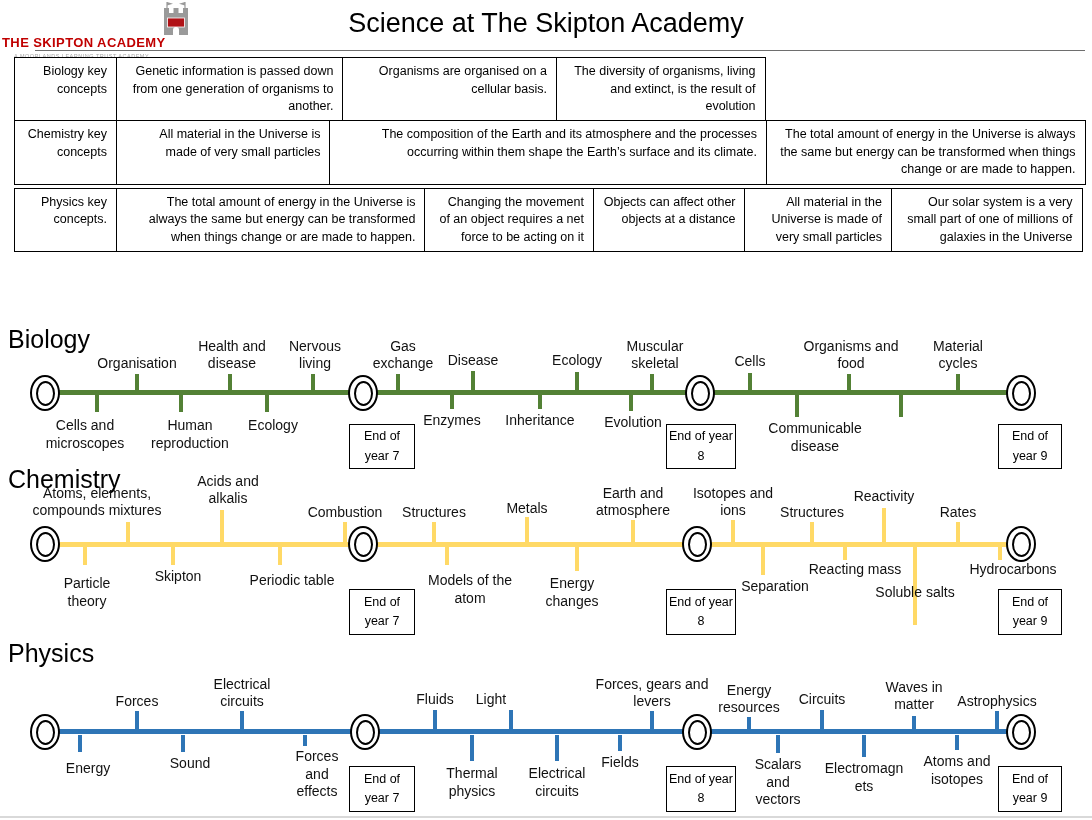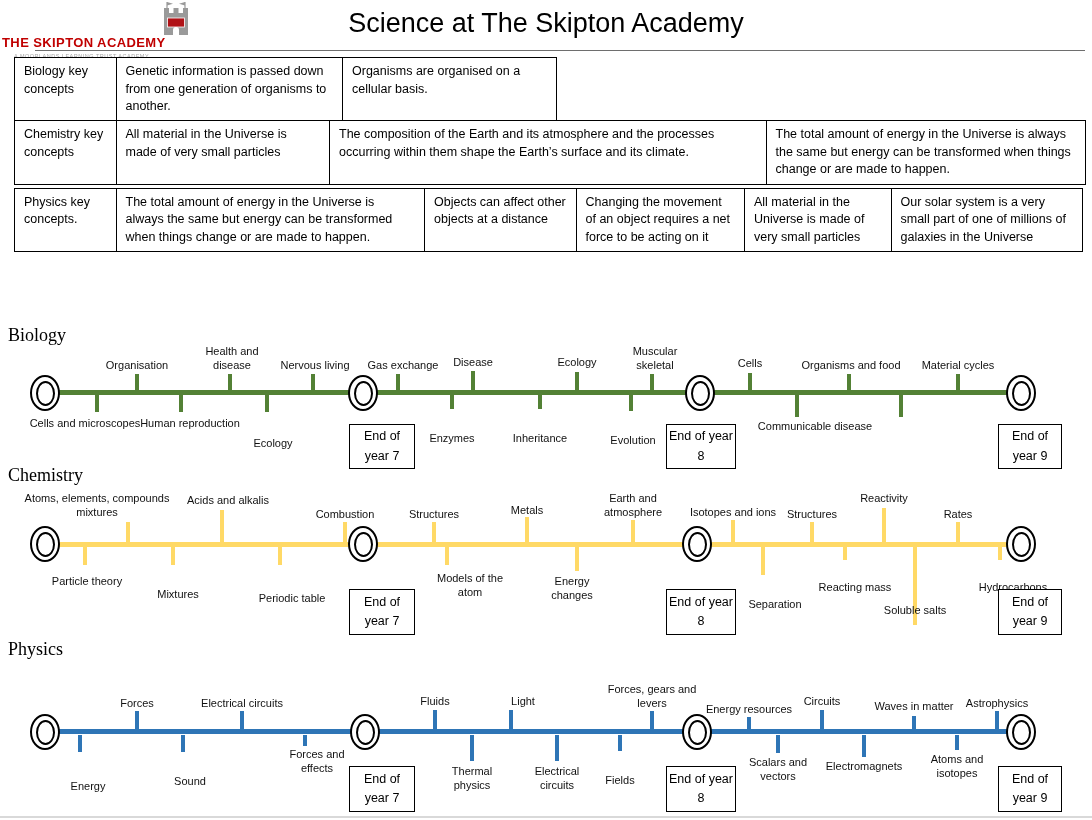--- a/index.html
+++ b/index.html
@@ -7,34 +7,34 @@
         font-family:"Liberation Sans",sans-serif;color:#000;}
   
   #main-title{position:absolute;left:0;top:8px;width:100%;text-align:center;font-size:27px;}
   #logo{position:absolute;left:0;top:0;width:340px;height:60px;}
   #logo-castle{position:absolute;left:152px;top:1px;}
   #logo-name{position:absolute;left:2px;top:35px;font-size:13px;font-weight:bold;color:#c00000;letter-spacing:.4px;white-space:nowrap;}
   #logo-sub{position:absolute;left:14px;top:53px;font-size:5.5px;color:#a6a6a6;letter-spacing:.5px;white-space:nowrap;}
   #title-rule{position:absolute;left:35px;top:50px;width:1050px;height:1px;background:#6e6e6e;}
   #bottom-rule{position:absolute;left:0;top:816px;width:1092px;height:2px;background:#d9d9d9;}
   
-  #ctable{position:absolute;left:14px;top:57px;width:1076px;}
+  #ctable{position:absolute;left:14px;top:57px;width:1076px;text-align:right;}
   .trow{display:flex;}
   .trow + .trow{margin-top:-1.5px;}
   .trow.gap{margin-top:3px;}
   .tcell{border:1.5px solid #000;background:#fff;box-sizing:border-box;margin-left:-1.5px;
          padding:5px 9px;font-size:12.5px;line-height:1.4;}
   .tcell:first-child{margin-left:0;}
   
-  .sec-title{position:absolute;left:8px;font-size:18px;font-family:Liberation Serif, serif;}
+  .sec-title{position:absolute;left:8px;font-size:25px;}
   .tline{position:absolute;height:5px;left:45px;width:976px;}
   .cbL{background:#538135;} .ccL{background:#FFD966;} .cpL{background:#2E75B6;}
   .tk{position:absolute;width:4px;transform:translateX(-50%);}
-  .tl{position:absolute;transform:translateX(-50%);text-align:center;font-size:11px;line-height:1.26;color:#111;}
-  .nw{white-space:nowrap;margin-top:20px;}
+  .tl{position:absolute;transform:translateX(-50%);text-align:center;font-size:14px;line-height:1.26;color:#111;}
+  .nw{white-space:nowrap;}
   .ba{overflow-wrap:anywhere;word-break:break-word;}
   .node{position:absolute;width:30px;height:36px;border:2.5px solid #000;border-radius:50%;
         background:#fff;transform:translate(-50%,-50%);box-sizing:border-box;z-index:5;
         display:flex;align-items:center;justify-content:center;}
   .node i{display:block;width:19px;height:25px;border:2px solid #000;border-radius:50%;box-sizing:border-box;}
   .eoy{position:absolute;border:1.5px solid #000;background:#fff;box-sizing:border-box;z-index:6;
        display:flex;align-items:center;justify-content:center;text-align:center;
        font-size:12.5px;line-height:1.55;padding:2px;}
 </style>
 </head>
@@ -59,32 +59,33 @@
     <div id="logo-sub">A MOORLANDS LEARNING TRUST ACADEMY</div>
   </div>
   <div id="main-title">Science at The Skipton Academy</div>
   <div id="title-rule"></div>
 
   <div id="ctable">
     <div class="trow">
       <div class="tcell" style="width:103px">Biology key concepts</div>
       <div class="tcell" style="width:228px">Genetic information is passed down from one generation of organisms to another.</div>
       <div class="tcell" style="width:215px">Organisms are organised on a cellular basis.</div>
+      <div class="tcell" style="width:210px">The diversity of organisms, living and extinct, is the result of evolution</div>
     </div>
     <div class="trow">
       <div class="tcell" style="width:103px">Chemistry key concepts</div>
       <div class="tcell" style="width:215px">All material in the Universe is made of very small particles</div>
       <div class="tcell" style="width:438px">The composition of the Earth and its atmosphere and the processes occurring within them shape the Earth’s surface and its climate.</div>
       <div class="tcell" style="width:320px">The total amount of energy in the Universe is always the same but energy can be transformed when things change or are made to happen.</div>
     </div>
     <div class="trow gap">
       <div class="tcell" style="width:103px">Physics key concepts.</div>
       <div class="tcell" style="width:310px">The total amount of energy in the Universe is always the same but energy can be transformed when things change or are made to happen.</div>
+      <div class="tcell" style="width:170px">Changing the movement of an object requires a net force to be acting on it</div>
       <div class="tcell" style="width:153px">Objects can affect other objects at a distance</div>
-      <div class="tcell" style="width:170px">Changing the movement of an object requires a net force to be acting on it</div>
       <div class="tcell" style="width:148px">All material in the Universe is made of very small particles</div>
       <div class="tcell" style="width:192px">Our solar system is a very small part of one of millions of galaxies in the Universe</div>
     </div>
   </div>
 
   <div class="sec-title" style="top:325px">Biology</div>
   <div class="tline cbL" style="top:390px"></div>
 
   <i class="tk cbL" style="left:137px;top:374px;height:17px"></i>
   <i class="tk cbL" style="left:230px;top:374px;height:17px"></i>
@@ -170,21 +171,21 @@
   <i class="tk ccL" style="left:173px;top:547px;height:18px"></i>
   <i class="tk ccL" style="left:280px;top:547px;height:18px"></i>
   <i class="tk ccL" style="left:447px;top:547px;height:18px"></i>
   <i class="tk ccL" style="left:577px;top:547px;height:24px"></i>
   <i class="tk ccL" style="left:763px;top:547px;height:28px"></i>
   <i class="tk ccL" style="left:845px;top:547px;height:13px"></i>
   <i class="tk ccL" style="left:915px;top:547px;height:78px"></i>
   <i class="tk ccL" style="left:1000px;top:547px;height:13px"></i>
 
   <div class="tl" style="left:87px;top:575px;width:72px">Particle theory</div>
-  <div class="tl nw" style="left:178px;top:568px">Mixtures</div>
+  <div class="tl nw" style="left:178px;top:568px">Skipton</div>
   <div class="tl nw" style="left:292px;top:572px">Periodic table</div>
   <div class="tl" style="left:470px;top:572px;width:92px">Models of the atom</div>
   <div class="tl" style="left:572px;top:575px;width:78px">Energy changes</div>
   <div class="tl nw" style="left:775px;top:578px">Separation</div>
   <div class="tl nw" style="left:855px;top:561px">Reacting mass</div>
   <div class="tl nw" style="left:915px;top:584px">Soluble salts</div>
   <div class="tl nw" style="left:1013px;top:561px">Hydrocarbons</div>
 
   <div class="node" style="left:45px;top:544px">
       <i></i>
@@ -211,21 +212,21 @@
   <i class="tk cpL" style="left:511px;top:710px;height:20px"></i>
   <i class="tk cpL" style="left:652px;top:711px;height:19px"></i>
   <i class="tk cpL" style="left:749px;top:717px;height:13px"></i>
   <i class="tk cpL" style="left:822px;top:710px;height:20px"></i>
   <i class="tk cpL" style="left:914px;top:716px;height:14px"></i>
   <i class="tk cpL" style="left:997px;top:711px;height:19px"></i>
 
   <div class="tl nw" style="left:137px;bottom:109px">Forces</div>
   <div class="tl" style="left:242px;bottom:109px;width:86px">Electrical circuits</div>
   <div class="tl nw" style="left:435px;bottom:111px">Fluids</div>
-  <div class="tl nw" style="left:523px;bottom:111px">Light</div>
+  <div class="tl nw" style="left:491px;bottom:111px">Light</div>
   <div class="tl" style="left:652px;bottom:109px;width:118px">Forces, gears and levers</div>
   <div class="tl" style="left:749px;bottom:103px;width:88px">Energy resources</div>
   <div class="tl nw" style="left:822px;bottom:111px">Circuits</div>
   <div class="tl" style="left:914px;bottom:106px;width:82px">Waves in matter</div>
   <div class="tl nw" style="left:997px;bottom:109px">Astrophysics</div>
 
   <i class="tk cpL" style="left:80px;top:735px;height:17px"></i>
   <i class="tk cpL" style="left:183px;top:735px;height:17px"></i>
   <i class="tk cpL" style="left:305px;top:735px;height:11px"></i>
   <i class="tk cpL" style="left:472px;top:735px;height:26px"></i>

